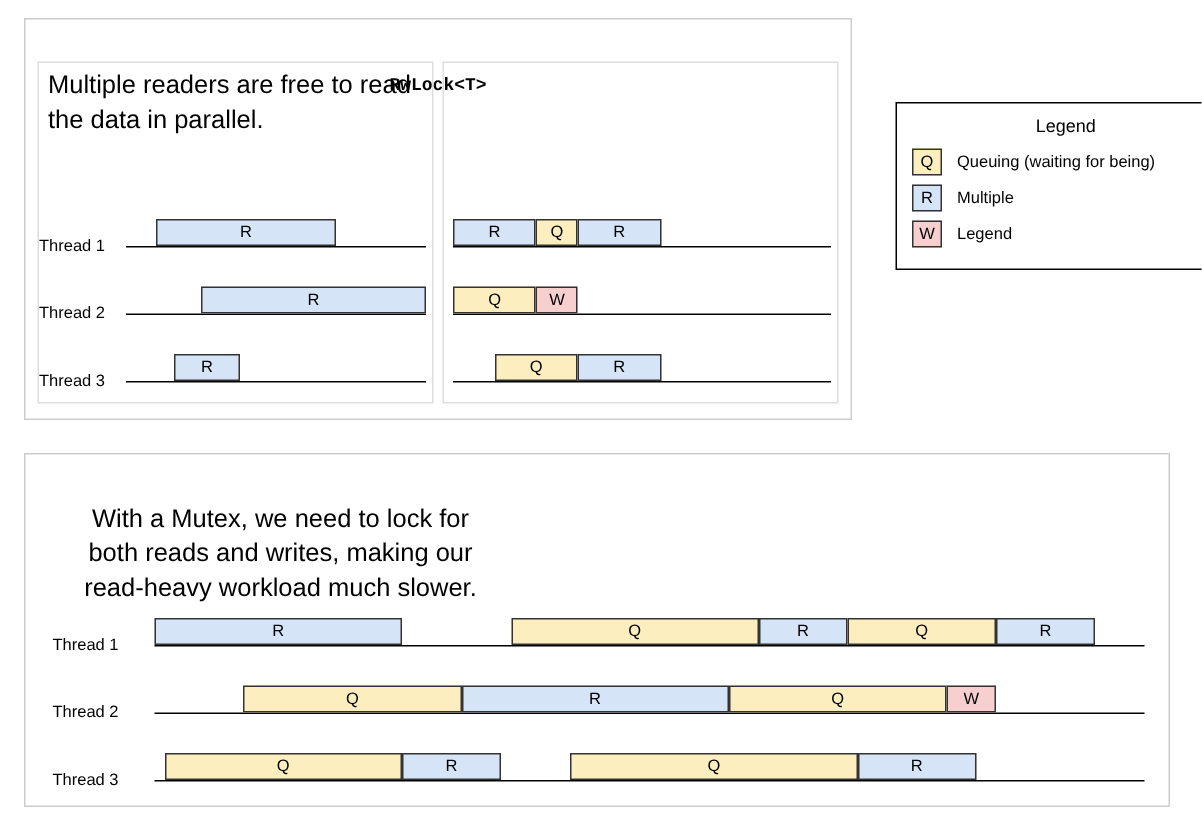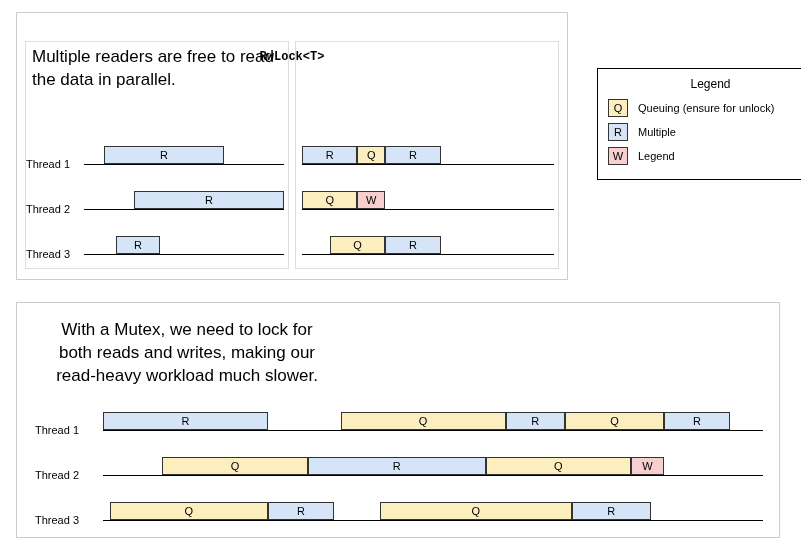--- a/index.html
+++ b/index.html
@@ -192,34 +192,34 @@
         <div class="bar R" style="left:33%; width:22%;">R</div>
       </div>
     </div>
   </div>
 </div>
 
 <div class="legend">
   <div class="legend-title">Legend</div>
   <div class="legend-row">
     <div class="swatch Q">Q</div>
-    <div>Queuing (ensure for unlock)</div>
+    <div>Queuing (waiting for being)</div>
   </div>
   <div class="legend-row">
     <div class="swatch R">R</div>
     <div>Multiple</div>
   </div>
   <div class="legend-row">
     <div class="swatch W">W</div>
     <div>Legend</div>
   </div>
 </div>
 
 <div class="panel" style="left:16px; top:302px; width:764px; height:236px;">
-  <div class="desc desc-center" style="position:absolute; left:30px; top:12px; width:280px;">With a Mutex, we need to lock for both reads and writes, making our read-heavy workload much slower.</div>
+  <div class="desc desc-center" style="position:absolute; left:30px; top:28px; width:280px;">With a Mutex, we need to lock for both reads and writes, making our read-heavy workload much slower.</div>
 
   <div class="thread-row" style="left:0; right:0; top:105px;">
     <div class="mutex-label">Thread 1</div>
     <div class="mutex-axis"></div>
     <div class="mutex-track">
       <div class="bar R" style="left:0%; width:25%;">R</div>
       <div class="bar Q" style="left:36%; width:25%;">Q</div>
       <div class="bar R" style="left:61%; width:9%;">R</div>
       <div class="bar Q" style="left:70%; width:15%;">Q</div>
       <div class="bar R" style="left:85%; width:10%;">R</div>

